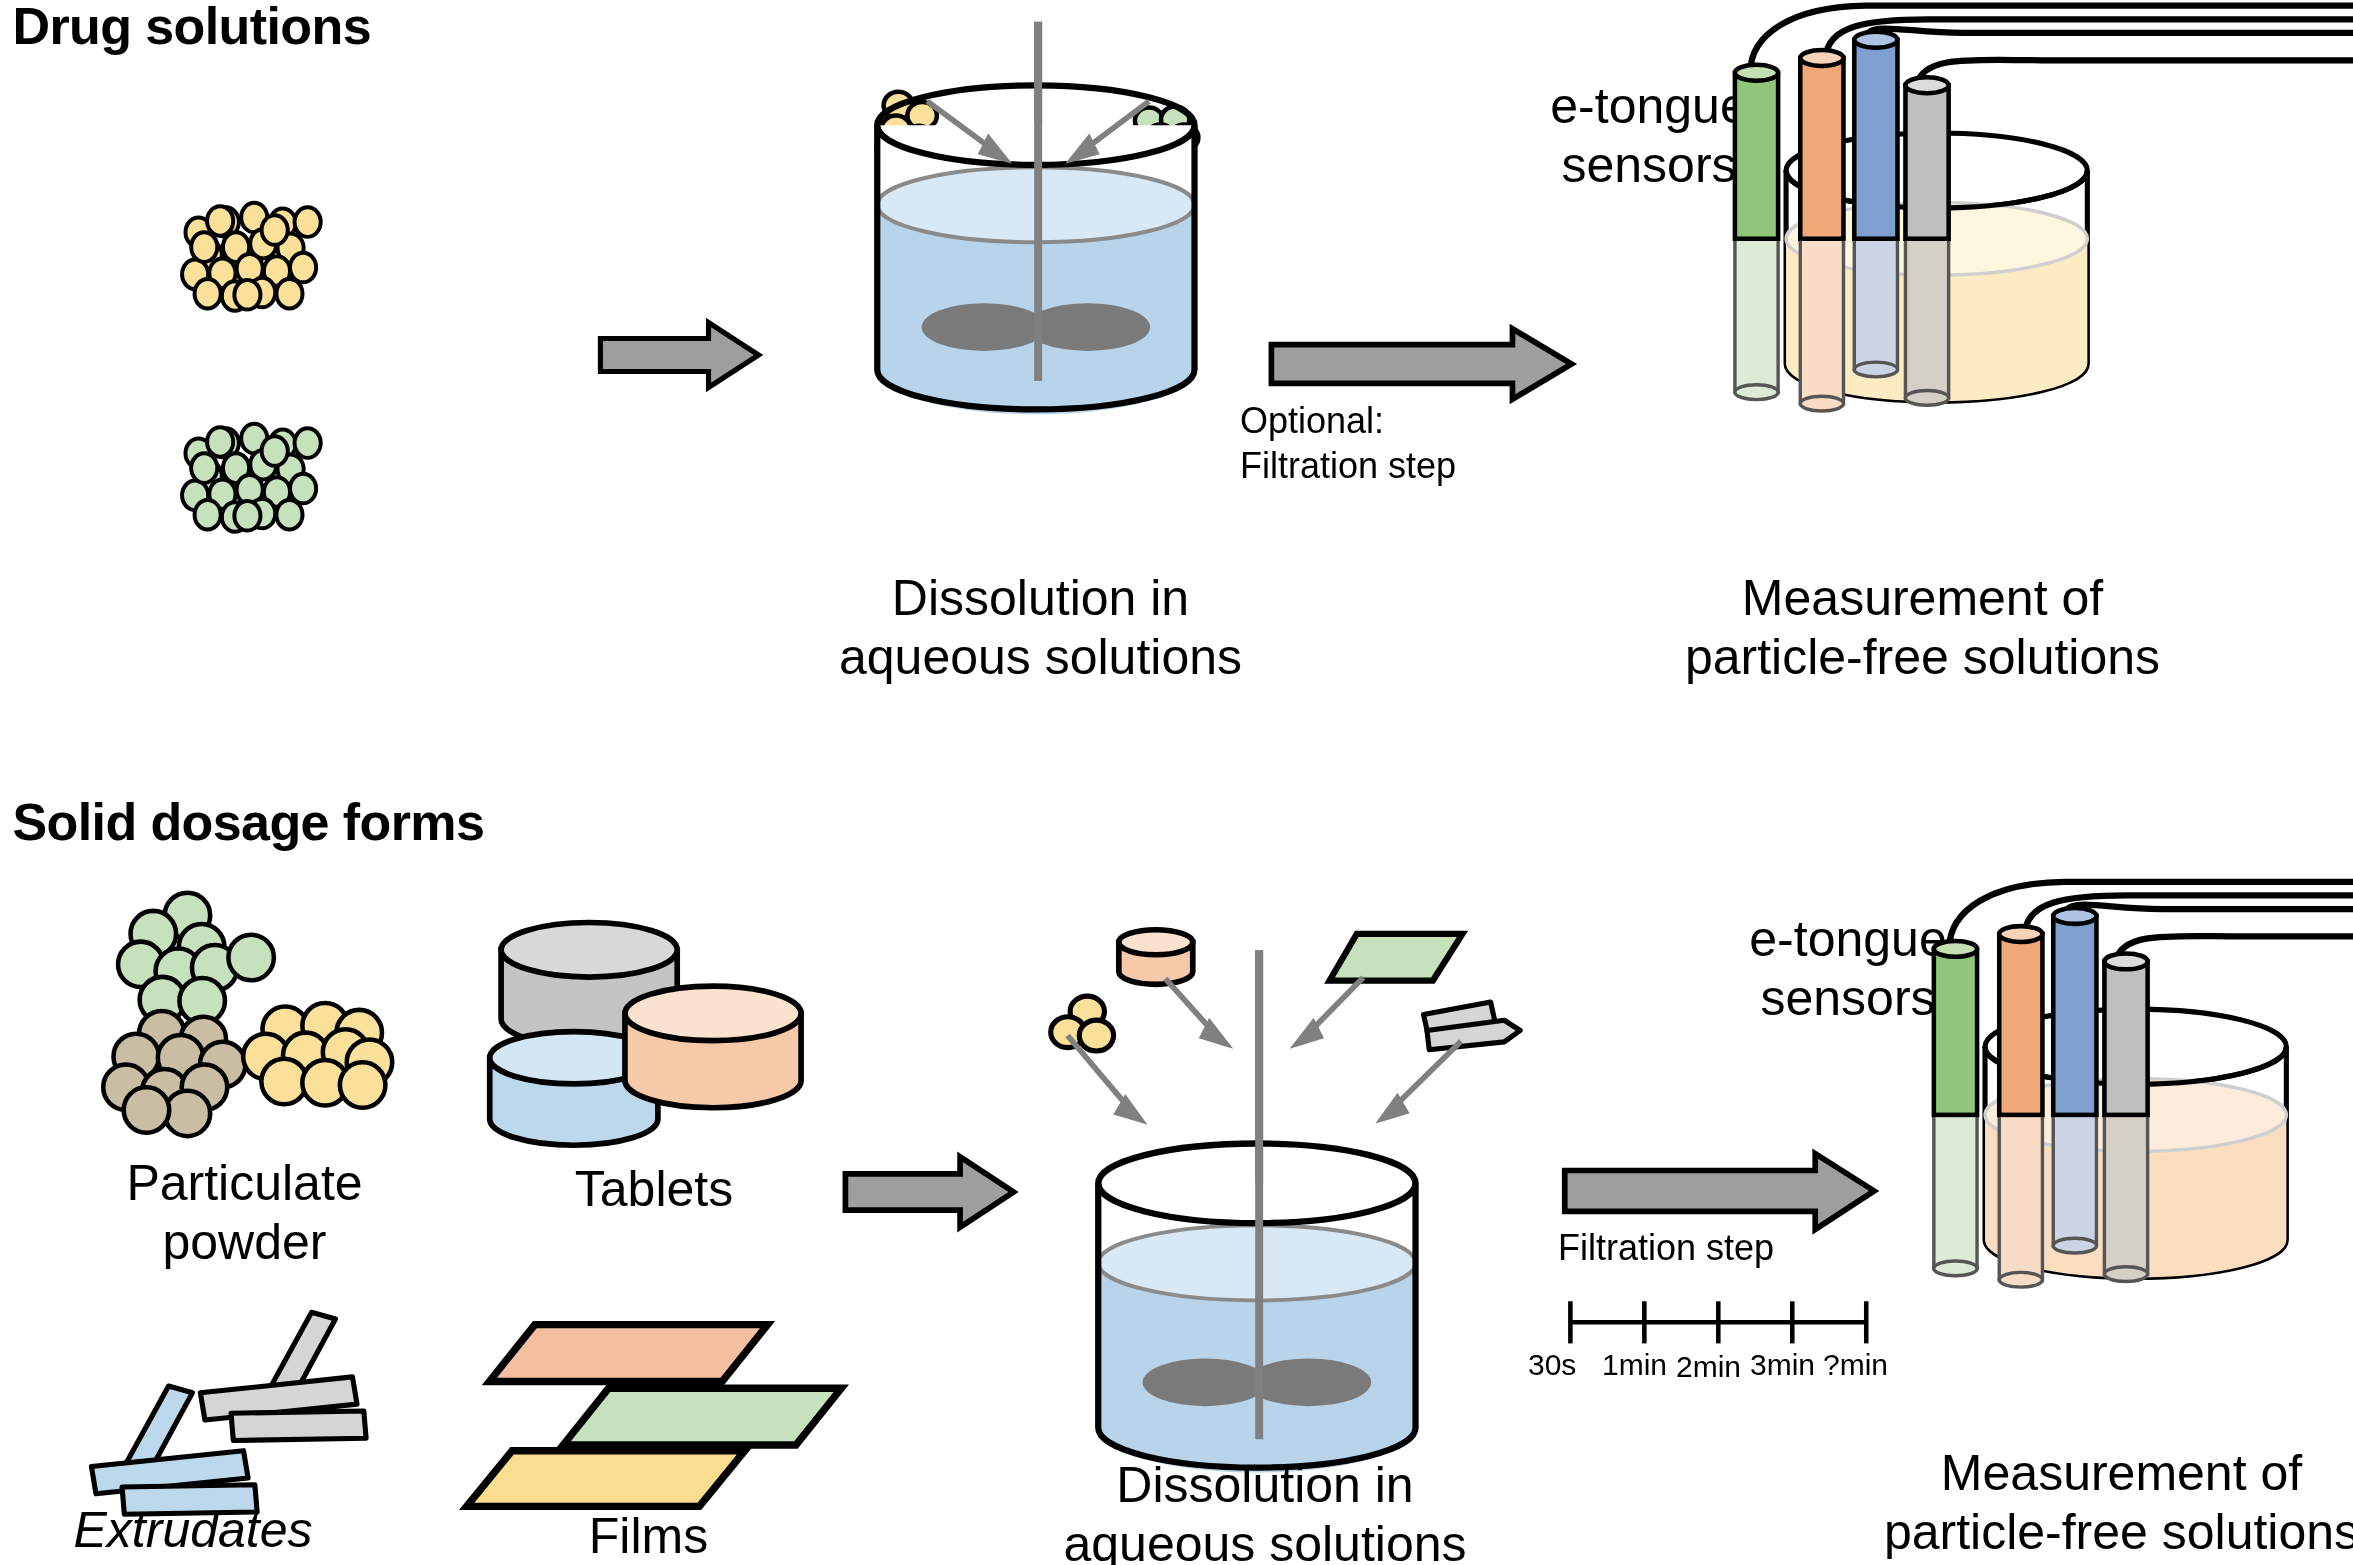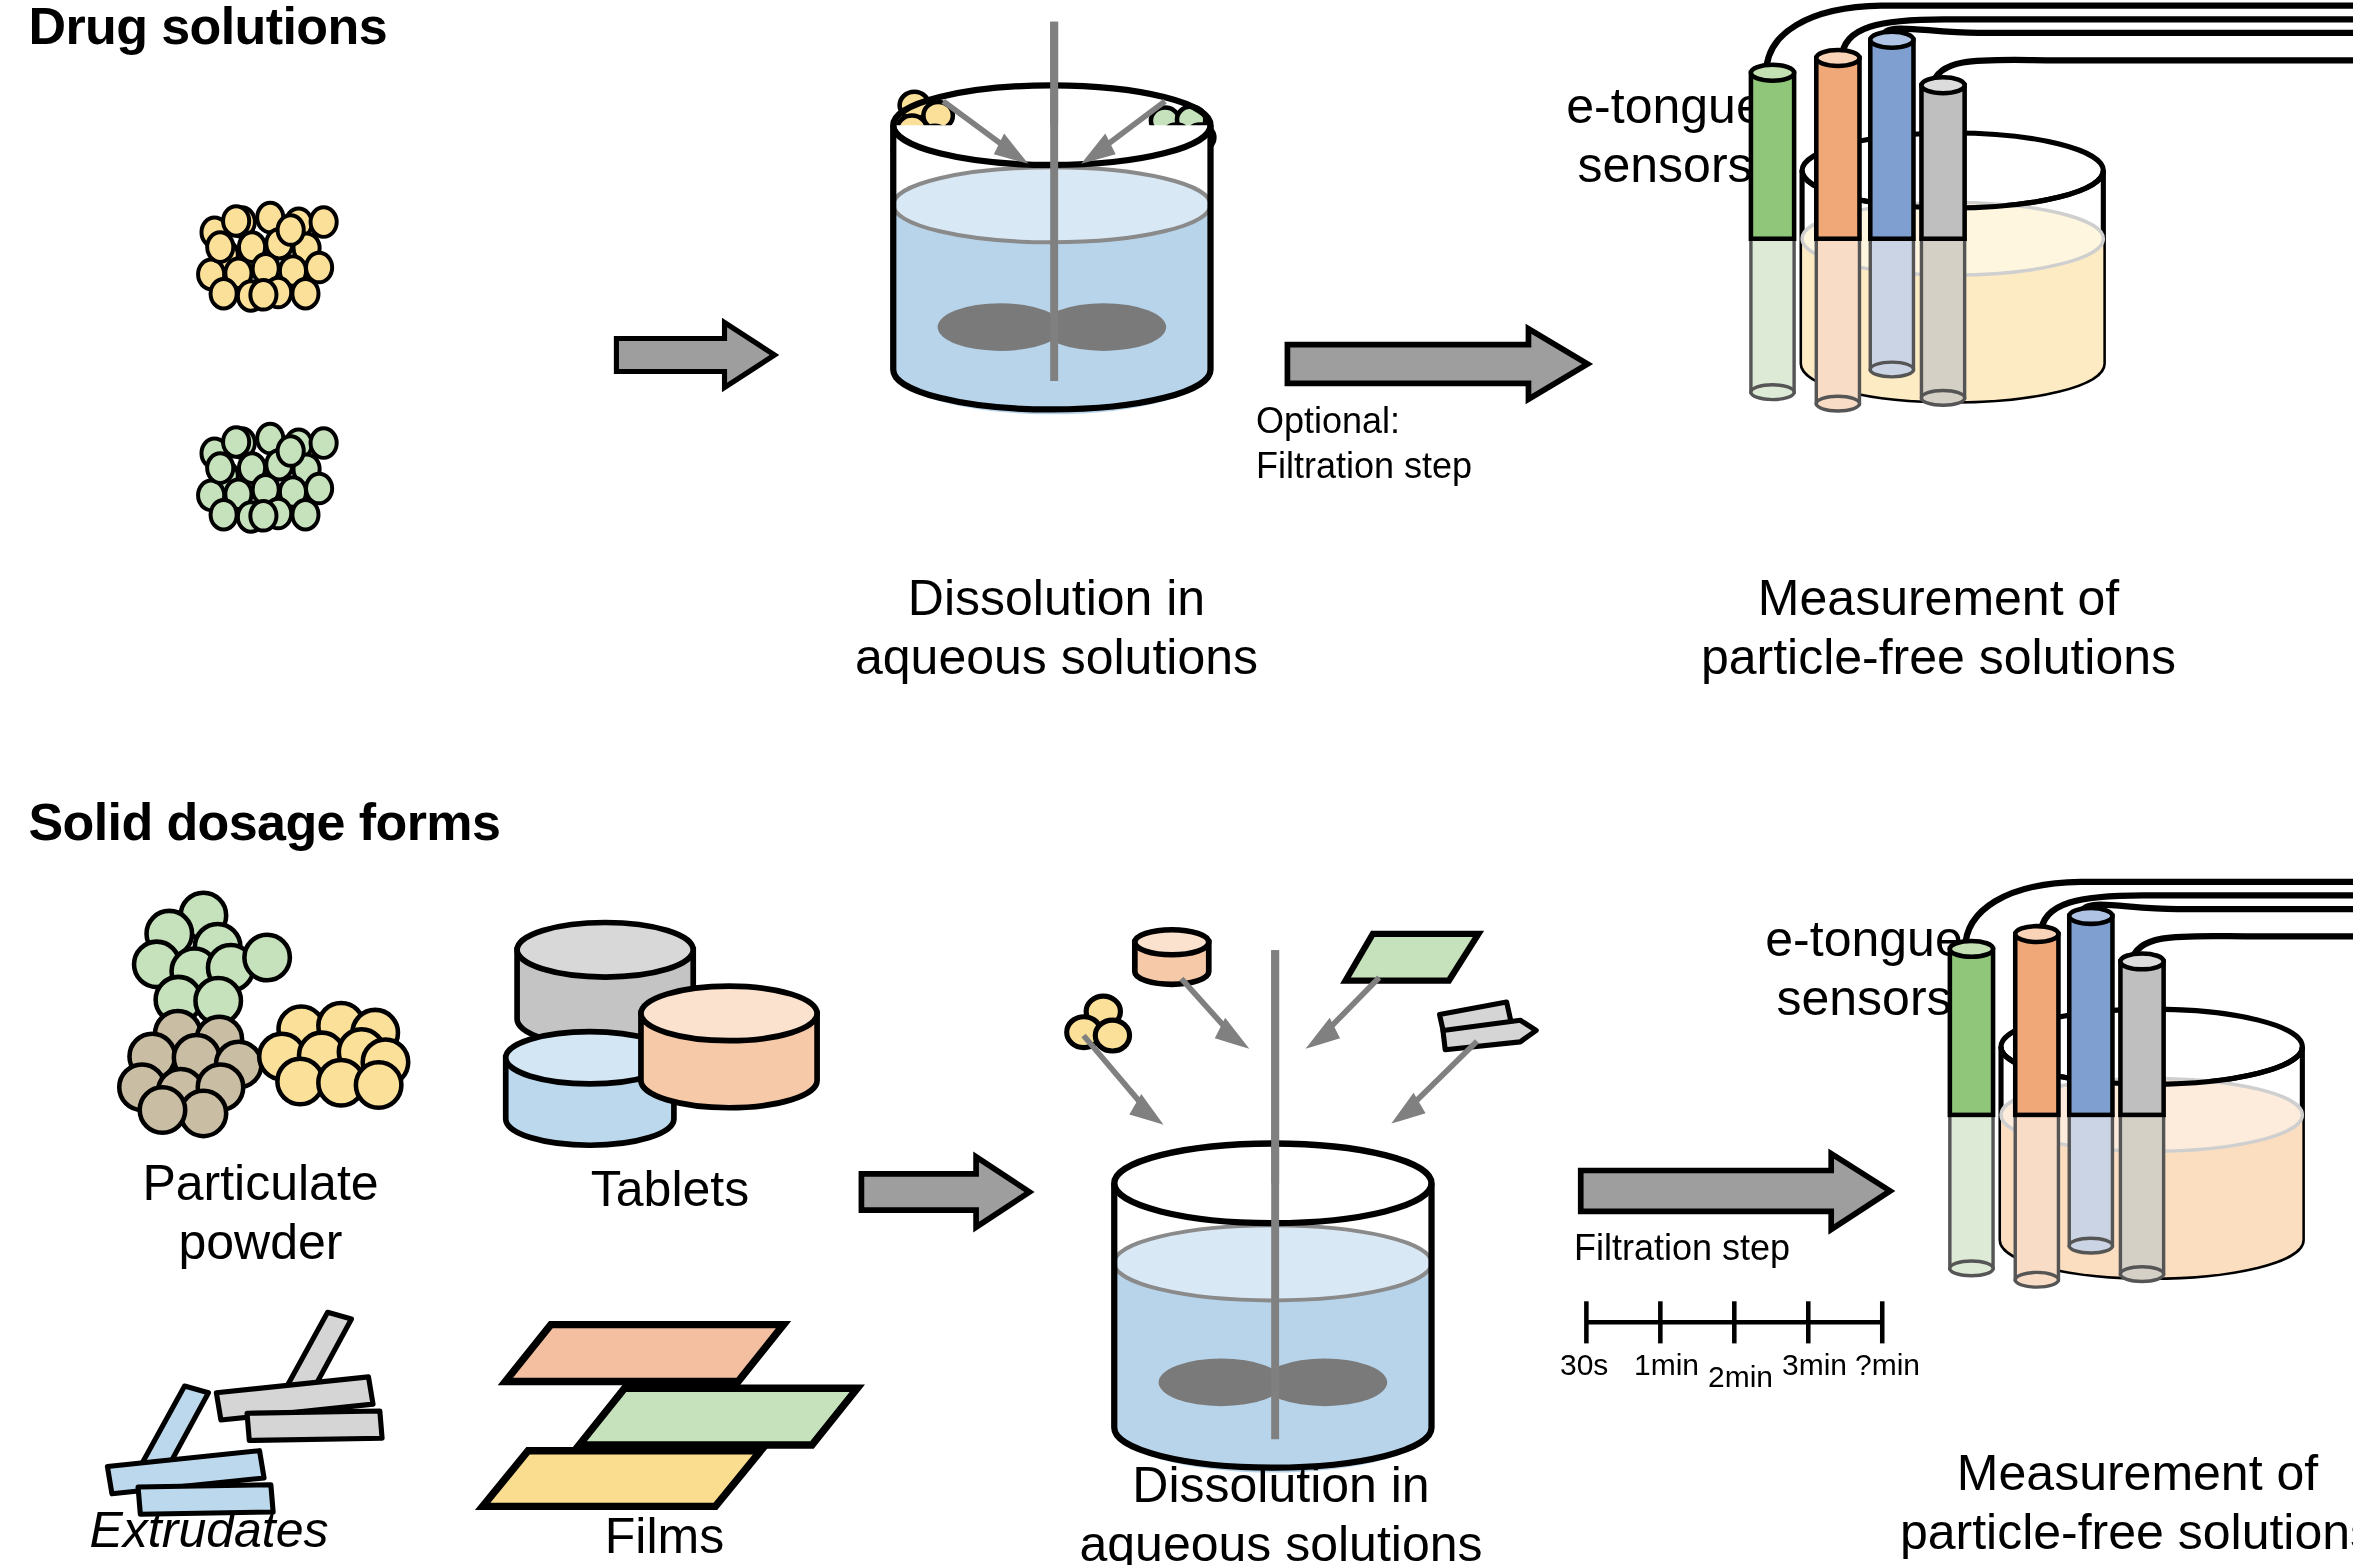--- a/index.html
+++ b/index.html
@@ -1,21 +1,21 @@
 <!DOCTYPE html>
 <html style="font-size:9px"><head>
 <meta charset="utf-8">
 <style>
   html,body{margin:0;padding:0;background:#ffffff;}
   body{
     width:2354px;height:1566px;position:relative;overflow:hidden;
     font-family:"Liberation Sans", sans-serif;color:#000;
   }
   .stage{position:absolute;inset:0;}
-  .abs{position:absolute;margin-left:16px;}
+  .abs{position:absolute;}
   .heading{
     font-weight:bold;font-size:52px;letter-spacing:-0.6px;
     white-space:nowrap;line-height:1;
   }
   .cap{
     font-size:50px;text-align:center;line-height:1.18;white-space:pre-line;
   }
   .arrow-label{font-size:36px;text-align:left;line-height:1.25;white-space:pre-line;}
   .tick-label{font-size:30px;white-space:nowrap;text-align:left;}
   svg{display:block;overflow:visible;}
@@ -369,21 +369,21 @@
         <line x1="150" y1="18" x2="150" y2="92"></line>
         <line x1="280" y1="18" x2="280" y2="92"></line>
         <line x1="410" y1="18" x2="410" y2="92"></line>
         <line x1="540" y1="18" x2="540" y2="92"></line>
       </g>
     </svg>
   </div>
   <div class="abs" style="left:1559px;top:1348px;width:330px;">
     <div class="abs tick-label" style="left:-31px;top:0;width:85px;">30s</div>
     <div class="abs tick-label" style="left:43px;top:0;width:85px;">1min</div>
-    <div class="abs tick-label" style="left:117px;top:12px;width:85px;">2min</div>
+    <div class="abs tick-label" style="left:117px;top:2px;width:85px;">2min</div>
     <div class="abs tick-label" style="left:191px;top:0;width:85px;">3min</div>
     <div class="abs tick-label" style="left:264px;top:0;width:85px;">?min</div>
   </div>
 
   <div class="abs cap" style="left:1706px;top:910px;width:284px;">e-tongue
 sensors</div>
 
   <div class="abs" style="left:1877px;top:876px;">
     <svg width="477" height="546" viewBox="0 0 839 960">
       <g fill="none" stroke="#000" stroke-width="11">

